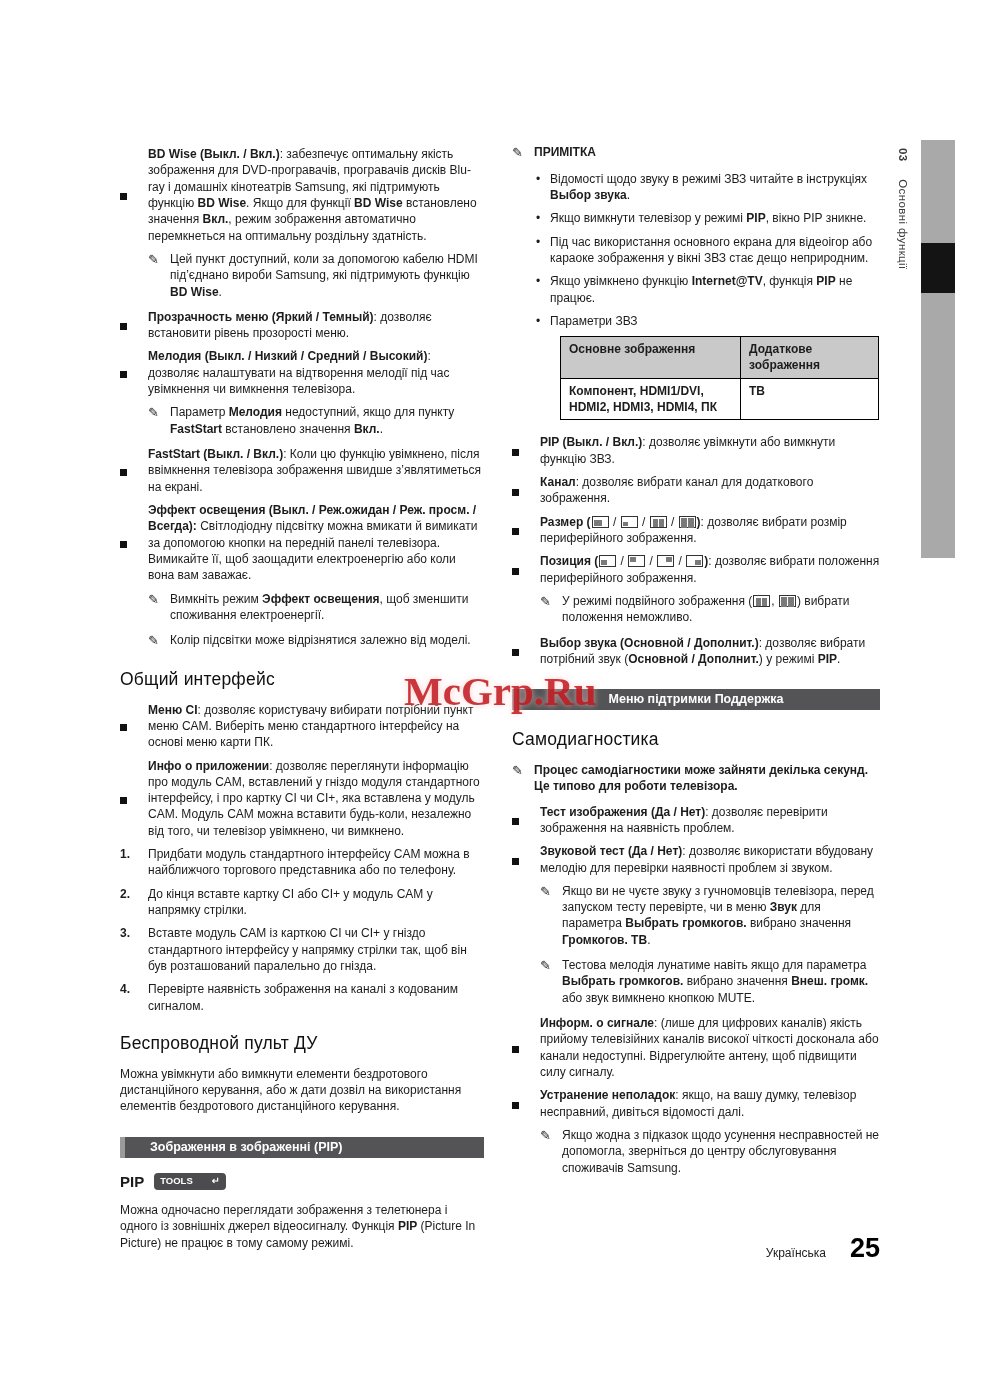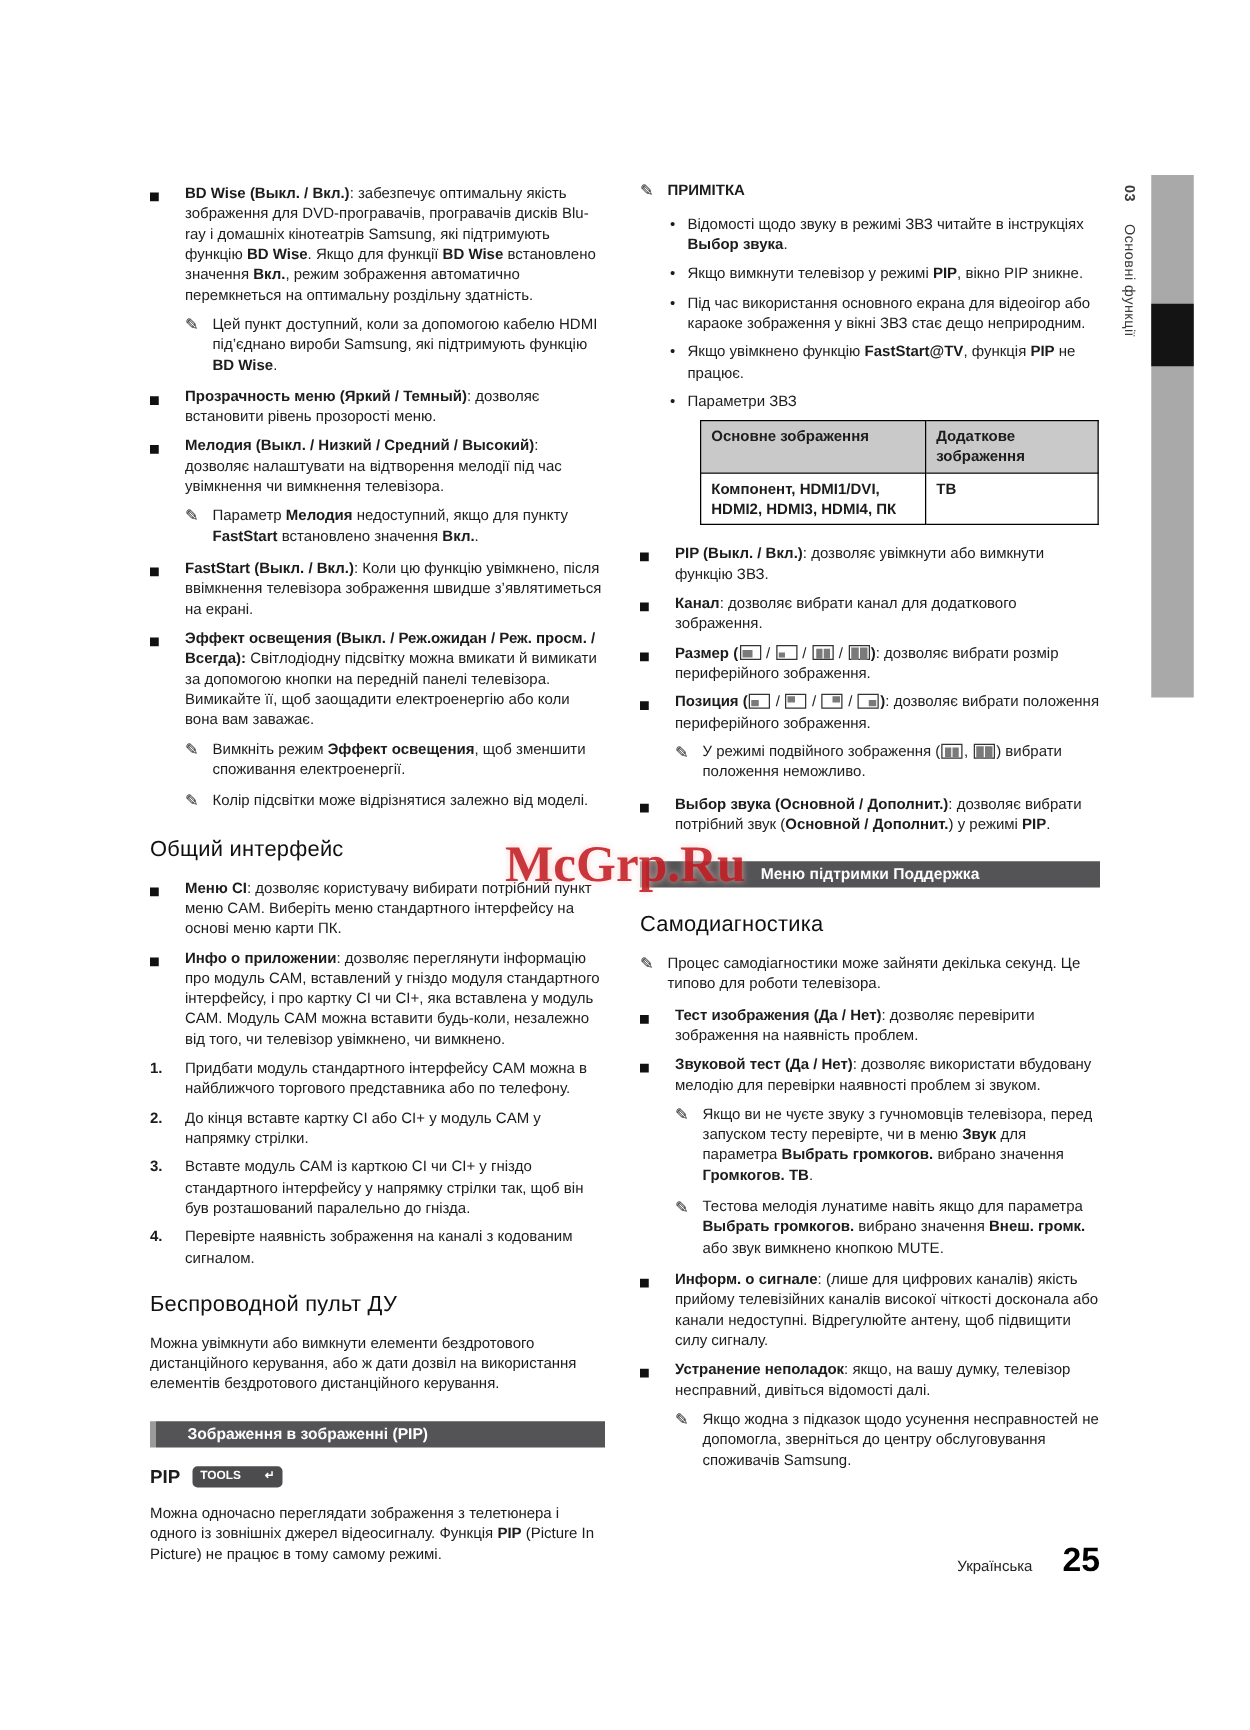--- a/index.html
+++ b/index.html
@@ -7,21 +7,21 @@
   .page {
     position:relative; width:1000px; height:1384px; background:#ffffff;
     font-family:"Liberation Sans", sans-serif; font-size:12px; line-height:1.36;
     color:#1c1c1c; overflow:hidden;
   }
   b { font-weight:bold; }
   .col { position:absolute; }
   .col-left  { left:120px; top:146px; width:364px; }
   .col-right { left:512px; top:143px; width:368px; }
 
-  .item { display:flex; margin:0 0 7px 0; }
+  .item { display:flex; margin:0 0 7px 0;align-items:center; }
   .item > .mk { flex:0 0 28px; padding-top:3px; }
   .sq { display:inline-block; width:7px; height:7px; background:#111; }
   .txt { flex:1; }
 
   .note { display:flex; margin:1px 0 9px 28px; }
   .note > .mk { flex:0 0 22px; font-size:13px; color:#222; }
   .note0 { margin-left:0; }
   .note0 .txt { font-weight:bold; }
 
   .step { display:flex; margin:0 0 7px 0; }
@@ -190,21 +190,21 @@
     <div class="dot">
       <span class="mk">•</span>
       <div class="txt">Якщо вимкнути телевізор у режимі <b>PIP</b>, вікно PIP зникне.</div>
     </div>
     <div class="dot">
       <span class="mk">•</span>
       <div class="txt">Під час використання основного екрана для відеоігор або караоке зображення у вікні ЗВЗ стає дещо неприродним.</div>
     </div>
     <div class="dot">
       <span class="mk">•</span>
-      <div class="txt">Якщо увімкнено функцію <b>FastStart@TV</b>, функція <b>PIP</b> не працює.</div>
+      <div class="txt">Якщо увімкнено функцію <b>Internet@TV</b>, функція <b>PIP</b> не працює.</div>
     </div>
     <div class="dot">
       <span class="mk">•</span>
       <div class="txt">Параметри ЗВЗ</div>
     </div>
 
     <table class="ptable">
       <tbody>
           <tr>
         <th>Основне зображення</th>
@@ -243,21 +243,21 @@
     </div>
 
     <div class="bar bar-center">
         <span>Меню підтримки Поддержка</span>
       </div>
 
     <h2 class="sect">Самодиагностика</h2>
 
     <div class="note note0" style="font-weight:normal;">
       <span class="mk">✎</span>
-      <div class="txt" style="font-weight:normal;">Процес самодіагностики може зайняти декілька секунд. Це типово для роботи телевізора.</div>
+      <div class="txt" style="font-weight:bold;">Процес самодіагностики може зайняти декілька секунд. Це типово для роботи телевізора.</div>
     </div>
 
     <div class="item">
       <span class="mk"><span class="sq"></span></span>
       <div class="txt"><b>Тест изображения (Да / Нет)</b>: дозволяє перевірити зображення на наявність проблем.</div>
     </div>
     <div class="item">
       <span class="mk"><span class="sq"></span></span>
       <div class="txt"><b>Звуковой тест (Да / Нет)</b>: дозволяє використати вбудовану мелодію для перевірки наявності проблем зі звуком.</div>
     </div>

